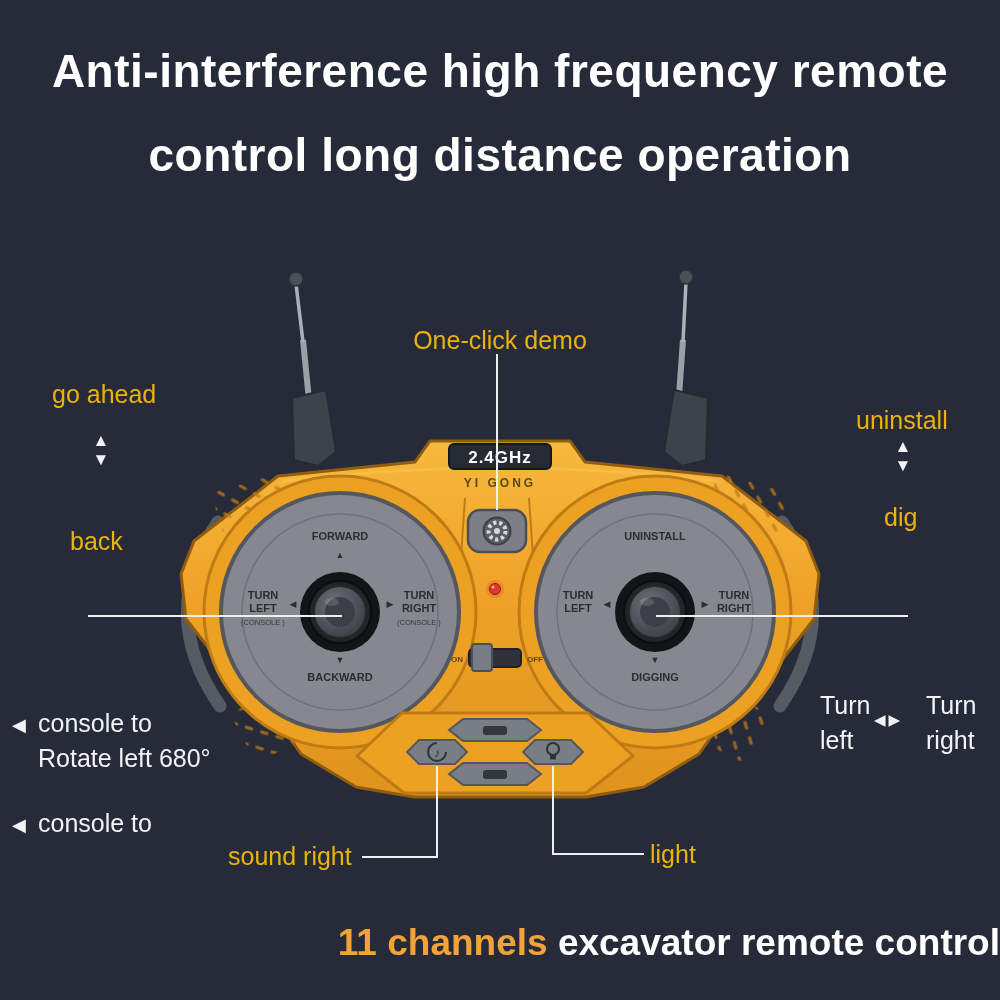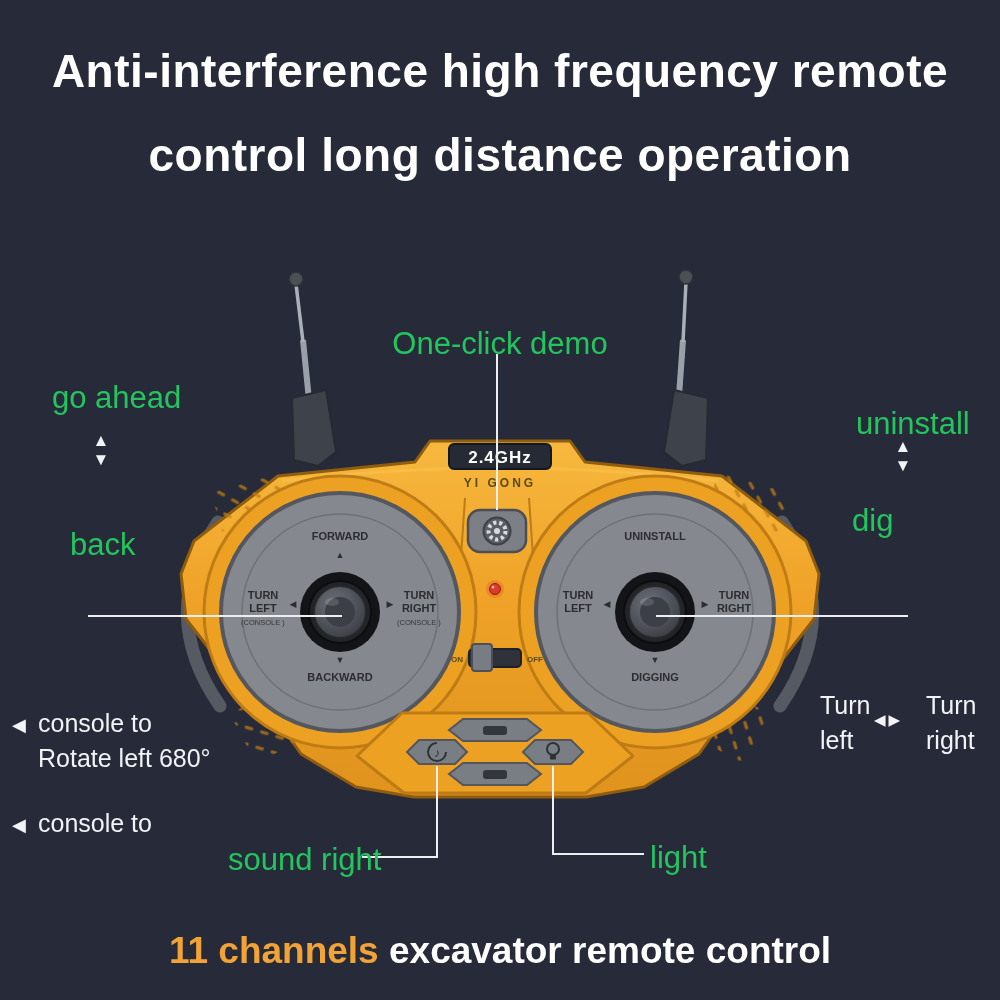--- a/index.html
+++ b/index.html
@@ -4,30 +4,30 @@
 <style>
   html,body{margin:0;padding:0;background:#14161f;}
   .stage{
     position:relative;width:1000px;height:1000px;overflow:hidden;
     background:#272b39;font-family:"Liberation Sans",sans-serif;
     -webkit-font-smoothing:antialiased;
   }
   .abs{position:absolute;}
   .title{position:absolute;left:0;right:0;text-align:center;color:#ffffff;
     font-weight:700;font-size:46px;letter-spacing:.5px;margin:0;}
-  .callout{position:absolute;color:#22c55e;font-size:31px;font-weight:400;white-space:nowrap;}
+  .callout{position:absolute;color:#eab308;font-size:25px;font-weight:400;white-space:nowrap;}
   .callout.center{left:0;right:0;text-align:center;}
   .c-line{position:absolute;background:#eceef0;}
   .arrows-v{position:absolute;display:flex;flex-direction:column;align-items:center;gap:1px;
     color:#f2f3f6;font-size:17px;line-height:18px;width:34px;text-align:center;}
   .tri{position:absolute;color:#f2f3f6;font-size:18px;line-height:18px;}
   .two-line{position:absolute;color:#f2f3f6;font-size:25px;line-height:35px;white-space:nowrap;}
   .turn-arrows{position:absolute;display:flex;gap:3px;color:#f2f3f6;font-size:15px;line-height:16px;}
-  .footer{position:absolute;left:0;right:0;top:922px;text-align:center;
-    font-size:37px;font-weight:600;color:#ffffff;margin-top:8px;}
+  .footer{position:absolute;left:0;right:0;top:922px;text-align:right;
+    font-size:37px;font-weight:600;color:#ffffff;}
   .footer .hl{color:#f2a337;}
   svg text{font-family:"Liberation Sans","DejaVu Sans",sans-serif;}
   .pad-label{fill:#2b2d31;font-size:11px;font-weight:bold;text-anchor:middle;}
   .pad-sub{fill:#34363a;font-size:7.5px;text-anchor:middle;}
   .pad-arrow{fill:#2b2d31;font-size:9px;text-anchor:middle;}
   .switch-label{fill:#5a4a16;font-size:8px;font-weight:bold;}
 </style>
 </head>
 <body>
 
@@ -199,21 +199,21 @@
     <span>▲</span>
     <span>▼</span>
   </div>
   <div class="callout" style="left:70px;top:527px">back</div>
 
   <div class="callout" style="left:856px;top:406px">uninstall</div>
   <div class="arrows-v" style="left:886px;top:438px">
     <span>▲</span>
     <span>▼</span>
   </div>
-  <div class="callout" style="left:852px;top:503px">dig</div>
+  <div class="callout" style="left:884px;top:503px">dig</div>
 
   <span class="tri" style="left:12px;top:716px">◀</span>
   <div class="two-line" style="left:38px;top:706px">
     <div>console to</div>
     <div>Rotate left 680°</div>
   </div>
 
   <span class="tri" style="left:12px;top:816px">◀</span>
   <div class="two-line" style="left:38px;top:806px">
     <div>console to</div>

